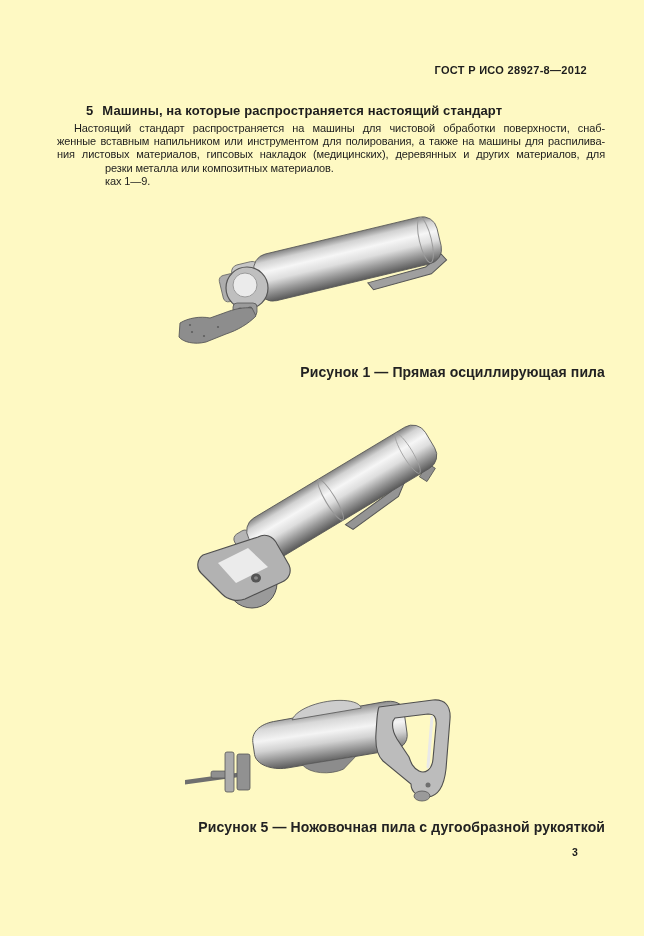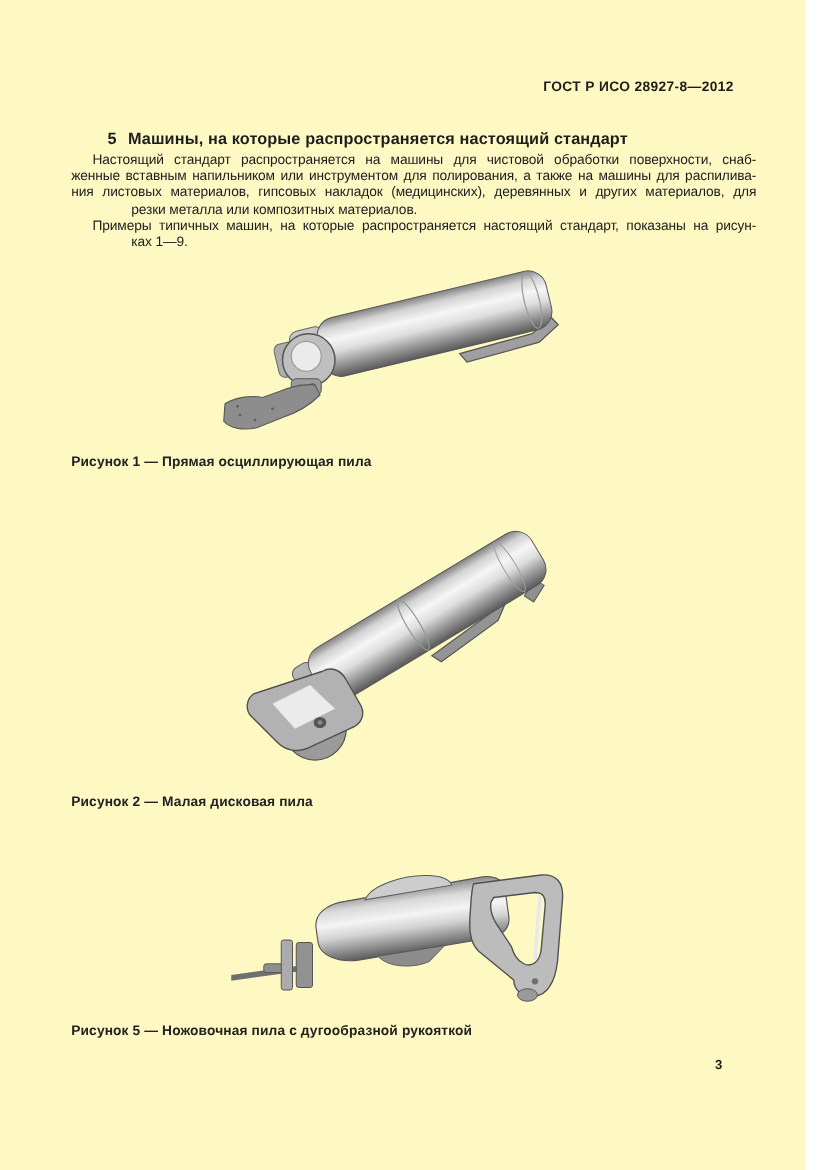--- a/index.html
+++ b/index.html
@@ -29,21 +29,21 @@
   .line.no-just { text-align: left; text-align-last: left; padding-left: 48px; }
   .line.indent { text-indent: 17px; }
   figure { margin: 0; padding: 0; }
   .fig { position: absolute; }
   .fig svg { display: block; overflow: visible; }
   #fig1 { left: 178px; top: 206px; width: 278px; height: 146px; }
   #fig2 { left: 192px; top: 421px; width: 248px; height: 192px; }
   #fig3 { left: 185px; top: 697px; width: 270px; height: 106px; }
   .caption {
     position: absolute; left: 57px; width: 548px;
-    text-align: left; font-size: 11px; font-weight: bold;
+    text-align: right; font-size: 14px; font-weight: bold;
     letter-spacing: 0.1px; color: #222;
   }
   #cap1 { top: 364px; }
   #cap2 { top: 636px; }
   #cap3 { top: 819px; }
   .page-number {
     position: absolute; top: 846px; left: 572px;
     font-size: 10.5px; font-weight: bold;
   }
 </style>
@@ -56,21 +56,20 @@
 
   <h1 class="heading">
     <span class="num">5</span><span>Машины, на которые распространяется настоящий стандарт</span>
   </h1>
 
   <div class="body-text">
     <div class="line indent">Настоящий стандарт распространяется на машины для чистовой обработки поверхности, снаб-</div>
     <div class="line">женные вставным напильником или инструментом для полирования, а также на машины для распилива-</div>
     <div class="line">ния листовых материалов, гипсовых накладок (медицинских), деревянных и других материалов, для</div>
     <div class="line no-just">резки металла или композитных материалов.</div>
-    <div class="line indent">Примеры типичных машин, на которые распространяется настоящий стандарт, показаны на рисун-</div>
     <div class="line no-just">ках 1—9.</div>
   </div>
 
   <figure class="fig" id="fig1">
     <svg viewBox="0 0 278 146" width="278" height="146" role="img">
       <defs>
         <linearGradient id="g1" x1="0" y1="0" x2="0" y2="1">
           <stop offset="0" stop-color="#828282"></stop>
           <stop offset="0.16" stop-color="#d2d2d2"></stop>
           <stop offset="0.36" stop-color="#f6f6f6"></stop>
@@ -120,21 +119,20 @@
         <ellipse cx="150" cy="120" rx="5" ry="23.5" fill="none" stroke="#979797" stroke-width="1"></ellipse>
         <ellipse cx="240" cy="120" rx="5" ry="23" fill="none" stroke="#9e9e9e" stroke-width="0.8"></ellipse>
       </g>
       <circle cx="60" cy="162" r="25" fill="#9a9a9a" stroke="#4f4f4f" stroke-width="1"></circle>
       <path d="M66,116 C73,112 81,115 85,123 L97,144 C100,151 97,158 90,161 L53,178 C45,181 36,179 30,173 L9,152 C4,147 5,138 11,134 Z" fill="#b2b2b2" stroke="#4f4f4f" stroke-width="1.1"></path>
       <path d="M26,142 L56,127 L76,146 L44,162 Z" fill="#eeeeee" opacity="0.95"></path>
       <ellipse cx="64" cy="157" rx="5" ry="4.5" fill="#555555"></ellipse>
       <ellipse cx="64" cy="157" rx="2" ry="1.8" fill="#888888"></ellipse>
     </svg>
   </figure>
-  <figcaption class="caption" id="cap2">Рисунок 2 — Малая дисковая пила</figcaption>
 
   <figure class="fig" id="fig3">
     <svg viewBox="0 0 270 106" width="270" height="106" role="img">
       <defs>
         <linearGradient id="g3" x1="0" y1="0" x2="0" y2="1">
           <stop offset="0" stop-color="#8a8a8a"></stop>
           <stop offset="0.2" stop-color="#d8d8d8"></stop>
           <stop offset="0.42" stop-color="#f4f4f4"></stop>
           <stop offset="0.62" stop-color="#d2d2d2"></stop>
           <stop offset="0.82" stop-color="#939393"></stop>

